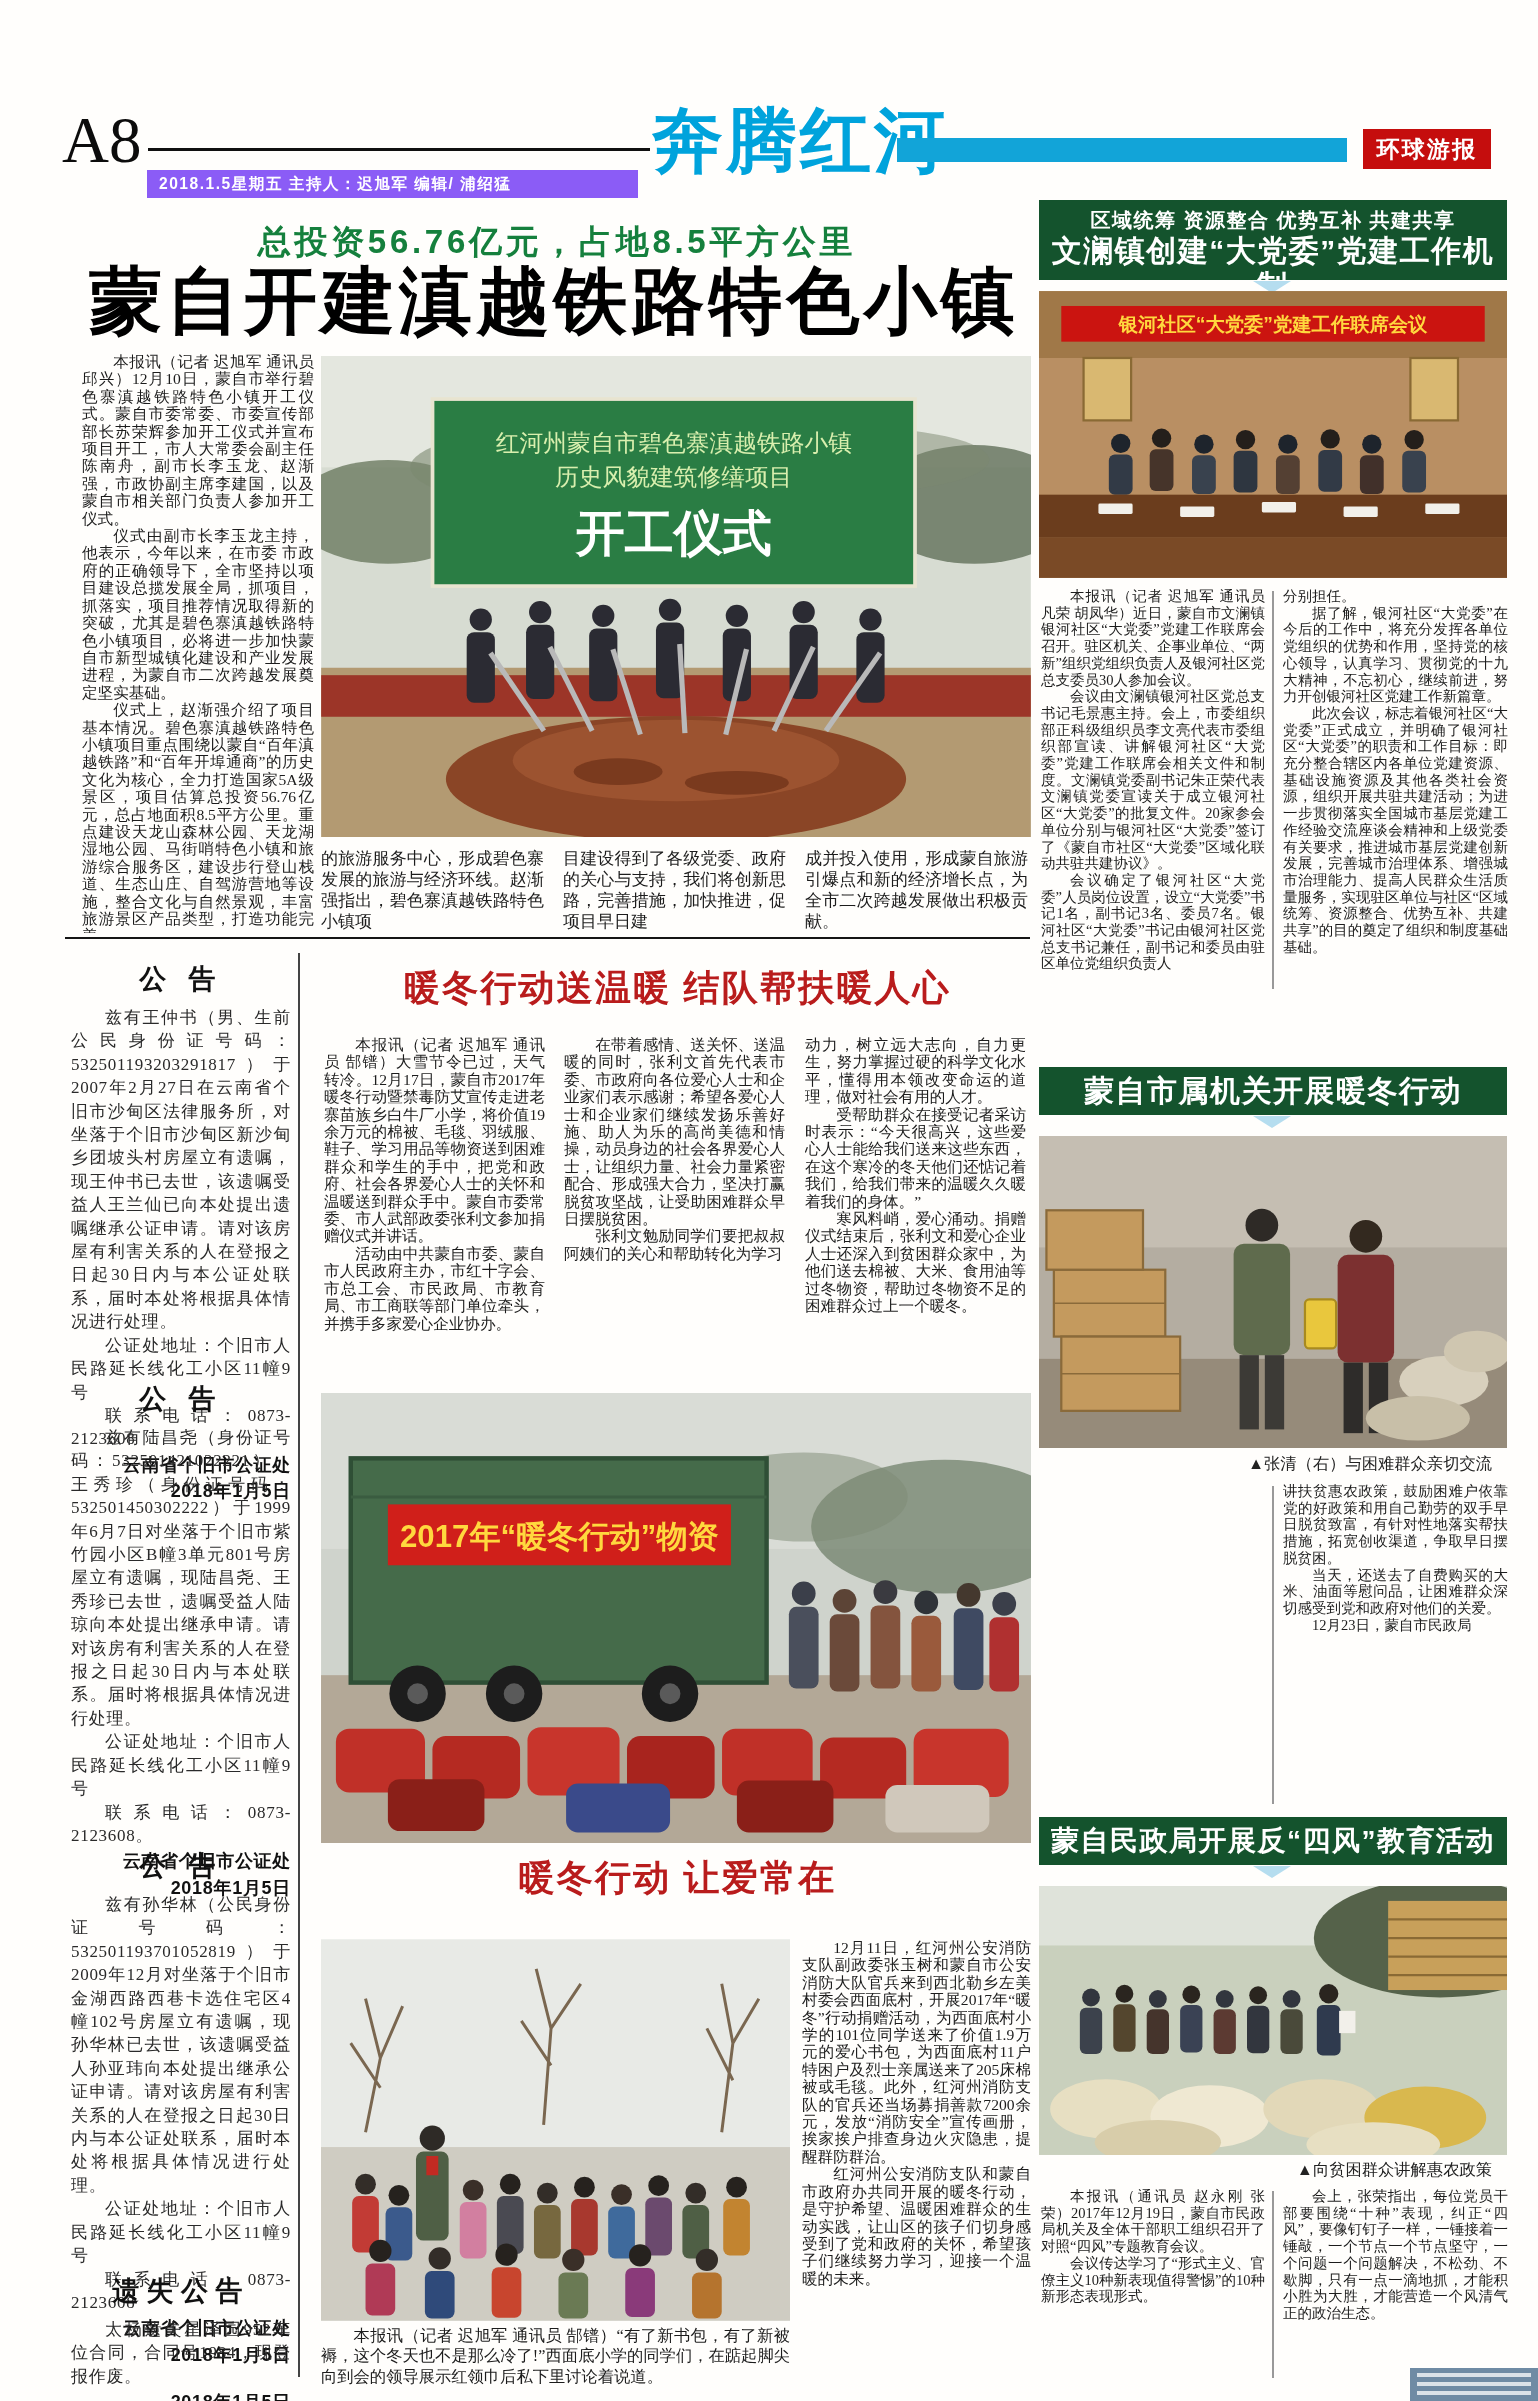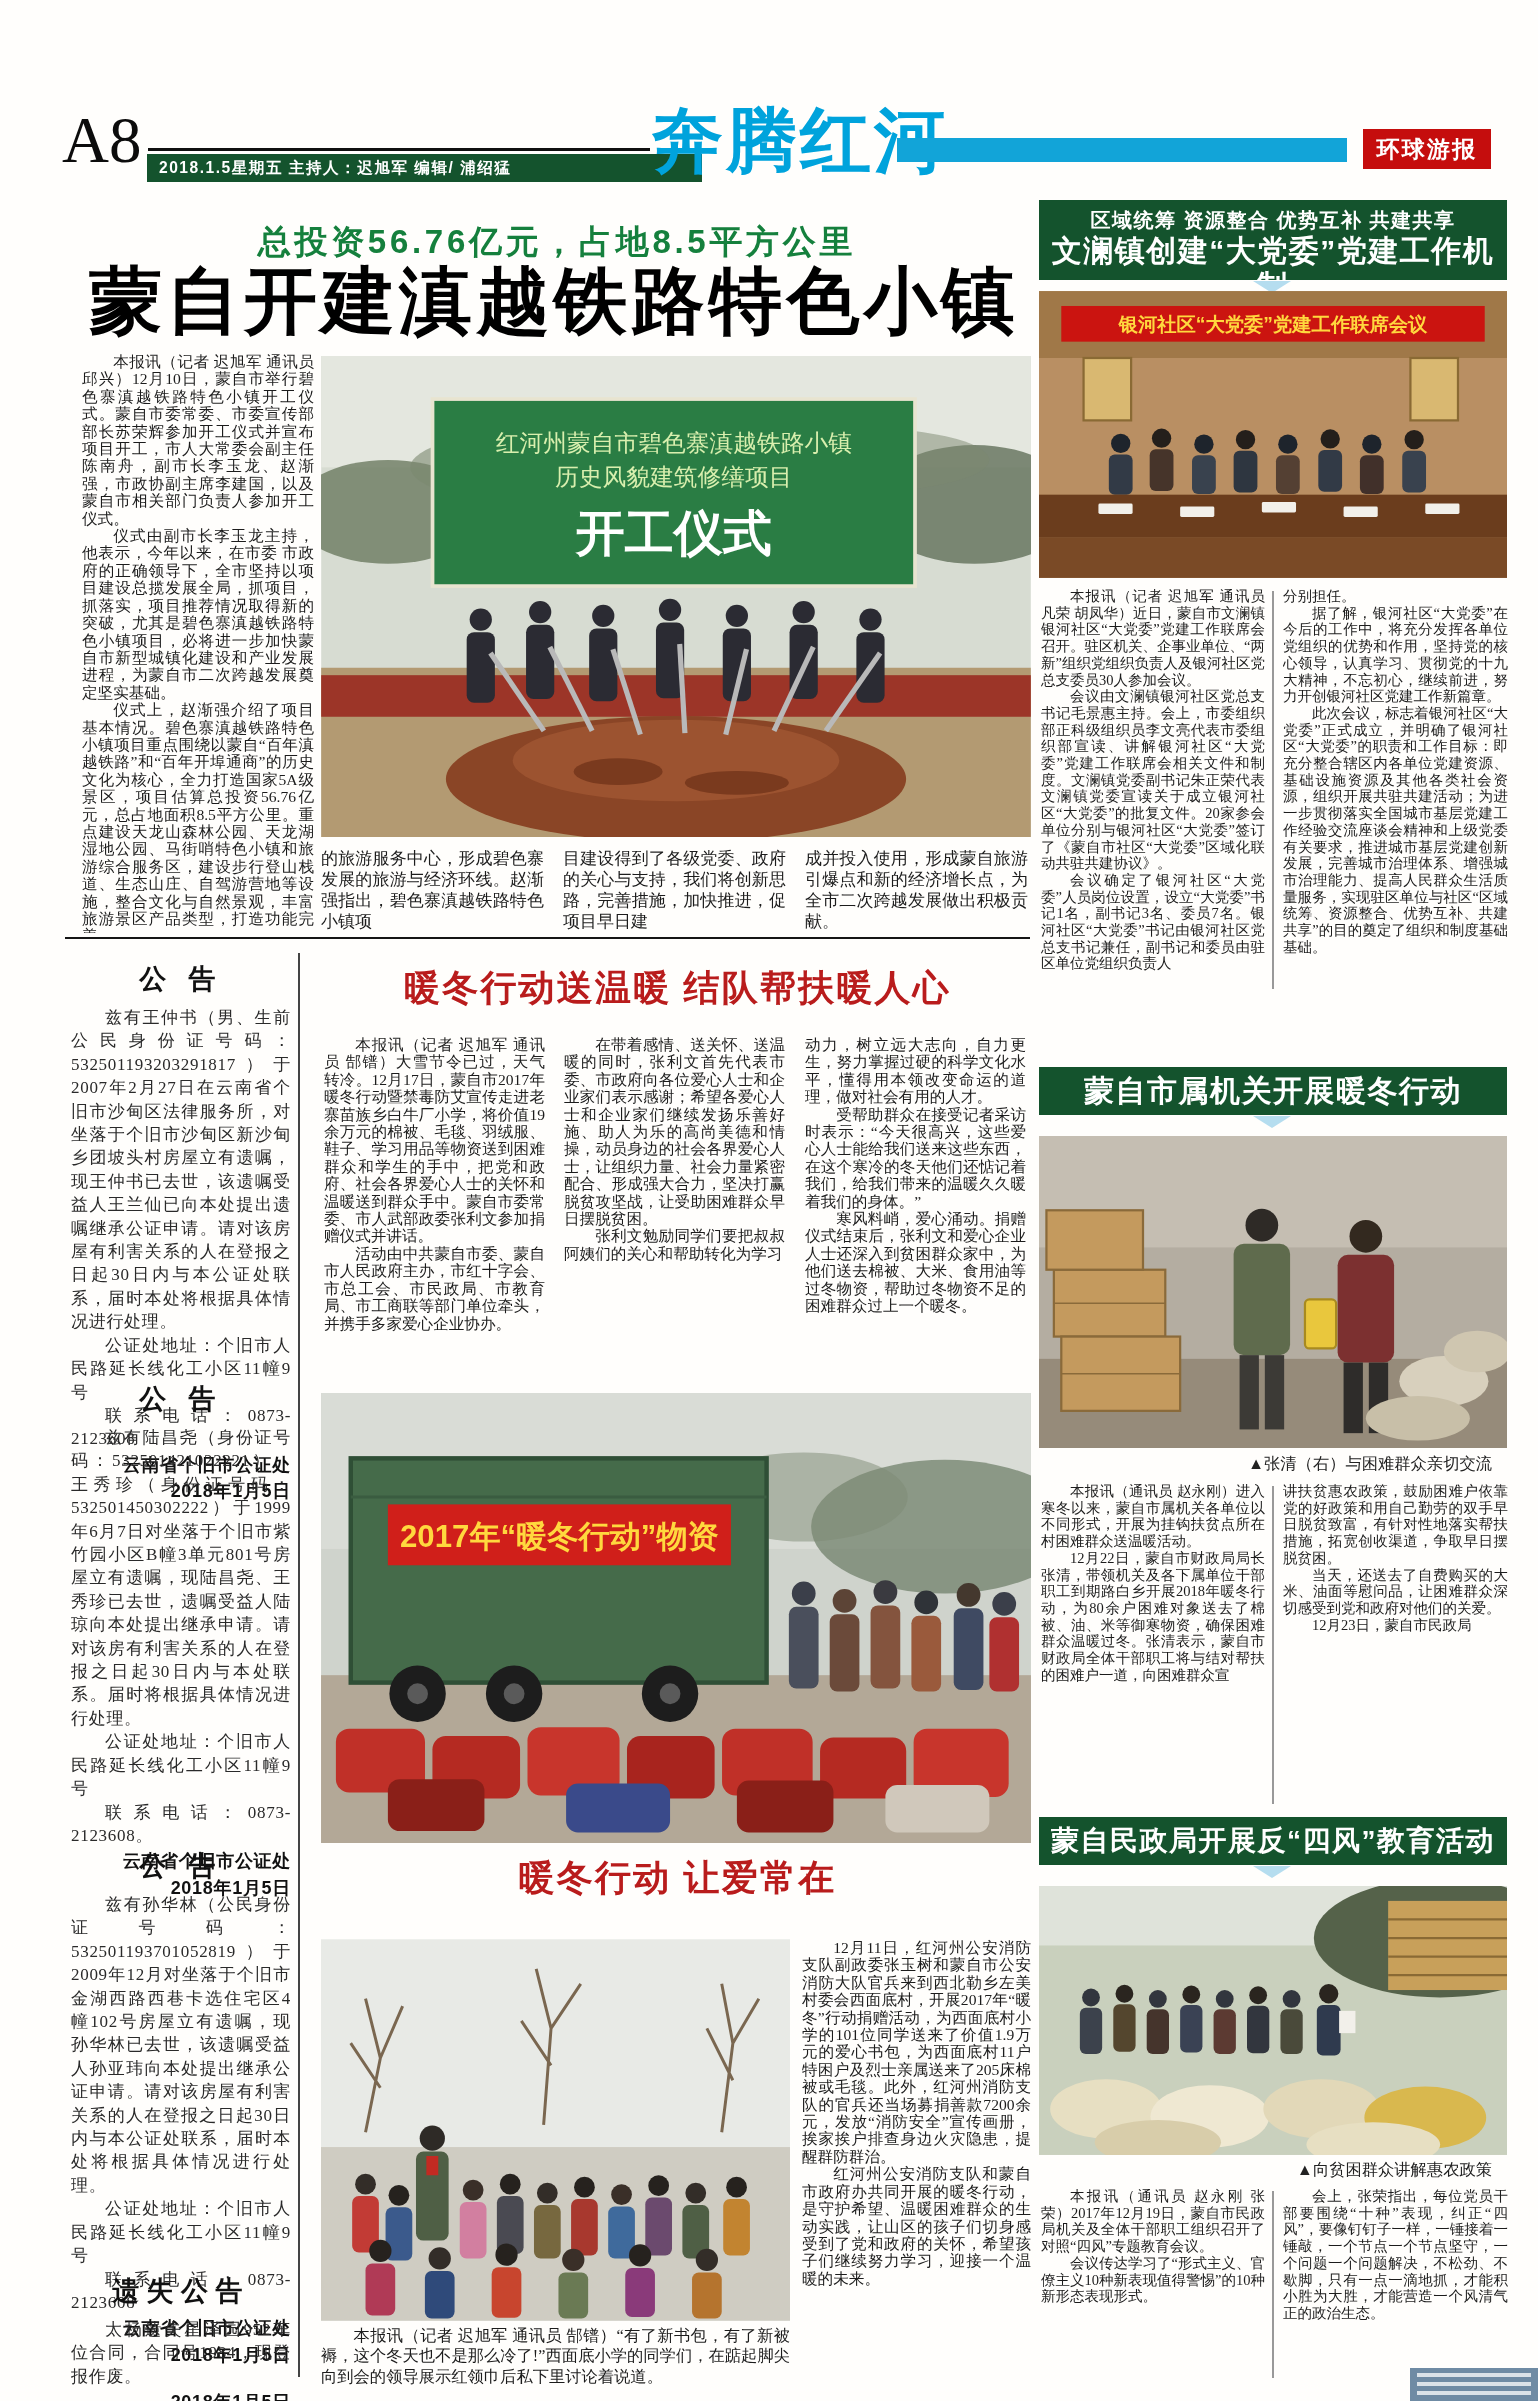--- a/index.html
+++ b/index.html
@@ -3,21 +3,21 @@
 <meta charset="utf-8">
 <style>
   html,body{margin:0;padding:0;background:#e9e9e7;}
   #page{position:relative;width:1538px;height:2401px;background:#fffefc;overflow:hidden;
         font-family:"Liberation Serif","DejaVu Serif",serif;color:#1c1c1c;}
   .abs{position:absolute;}
   .sans{font-family:"Liberation Sans","DejaVu Sans",sans-serif;}
   
   .pagenum{left:62px;top:108px;font-size:65px;line-height:1;color:#0c0c0c;font-family:"Liberation Serif",serif;}
   .hdr-line{left:148px;top:148px;width:502px;height:3px;background:#101010;}
-  .datebar{left:147px;top:154px;width:555px;height:28px;background:#14532d;}
+  .datebar{left:147px;top:170px;width:491px;height:28px;background:#8b5cf6;}
   .datebar span{display:block;padding-left:12px;font-size:15.6px;font-weight:bold;color:#fff;line-height:28px;letter-spacing:1.5px;}
   .masthead{left:652px;top:102px;font-size:71px;font-weight:900;color:#00a3dc;letter-spacing:3px;line-height:1.1;}
   .hdr-bar2{left:897px;top:138px;width:450px;height:24px;background:#12a4d8;}
   .edbox{left:1363px;top:129px;width:128px;height:40px;background:#c50d0d;text-align:center;}
   .edbox span{font-size:23px;font-weight:bold;color:#fff;line-height:40px;letter-spacing:2.2px;}
   
   .kicker{left:82px;top:220px;width:950px;text-align:center;font-size:33px;font-weight:700;color:#15803d;letter-spacing:3.7px;}
   .headline1{left:68px;top:261px;width:972px;text-align:center;font-size:73px;font-weight:900;color:#000;letter-spacing:4.5px;line-height:1.1;}
   .col{text-align:justify;overflow:hidden;}
   .col p{margin:0;text-indent:2em;}
@@ -358,24 +358,20 @@
     <rect x="410" y="305" width="26" height="95" fill="#2e2c2a"></rect>
     <rect x="444" y="305" width="26" height="95" fill="#2e2c2a"></rect>
     <rect x="358" y="220" width="42" height="66" rx="6" fill="#e9c73d" stroke="#a88a20" stroke-width="3"></rect>
     <ellipse cx="545" cy="330" rx="60" ry="34" fill="#d8d0bd"></ellipse>
     <ellipse cx="590" cy="290" rx="45" ry="28" fill="#cfc6b0"></ellipse>
     <ellipse cx="510" cy="380" rx="70" ry="30" fill="#c8bfa8"></ellipse>
   </svg>
 
   <div class="abs caption" style="top:1453px;">▲张清（右）与困难群众亲切交流</div>
 
-  <div class="abs col body19" style="left:1041px;top:1483px;width:224px;height:325px;">
-    <p>本报讯（通讯员 赵永刚）进入寒冬以来，蒙自市属机关各单位以不同形式，开展为挂钩扶贫点所在村困难群众送温暖活动。</p>
-    <p>12月22日，蒙自市财政局局长张清，带领机关及各下属单位干部职工到期路白乡开展2018年暖冬行动，为80余户困难对象送去了棉被、油、米等御寒物资，确保困难群众温暖过冬。张清表示，蒙自市财政局全体干部职工将与结对帮扶的困难户一道，向困难群众宣</p>
-  </div>
   <div class="abs vrule" style="left:1272px;top:1486px;height:318px;background:#999;"></div>
   <div class="abs col body19" style="left:1283px;top:1483px;width:225px;height:325px;">
     <p class="noind">讲扶贫惠农政策，鼓励困难户依靠党的好政策和用自己勤劳的双手早日脱贫致富，有针对性地落实帮扶措施，拓宽创收渠道，争取早日摆脱贫困。</p>
     <p>当天，还送去了自费购买的大米、油面等慰问品，让困难群众深切感受到党和政府对他们的关爱。</p>
     <p>12月23日，蒙自市民政局</p>
   </div>
 
   <div class="abs cyanbanner" style="top:1817px;height:48px;">
     <span class="bt sans" style="line-height:48px;font-size:28px;">蒙自民政局开展反“四风”教育活动</span>
   </div>

